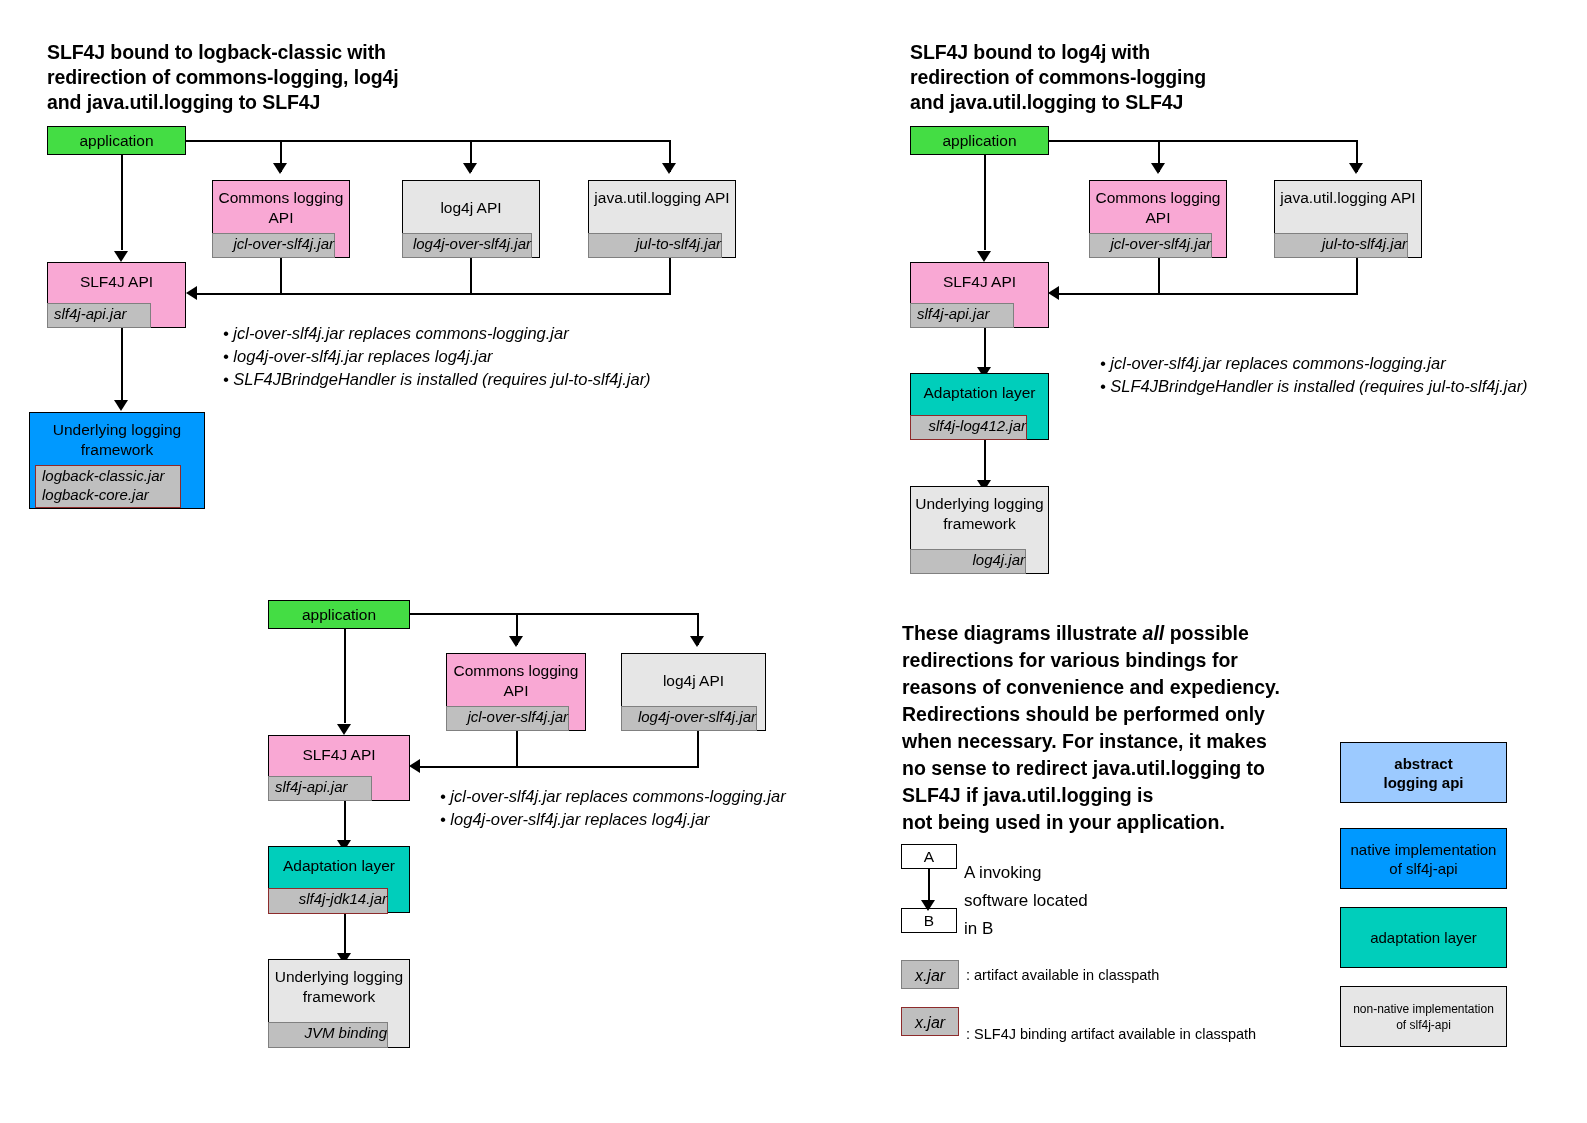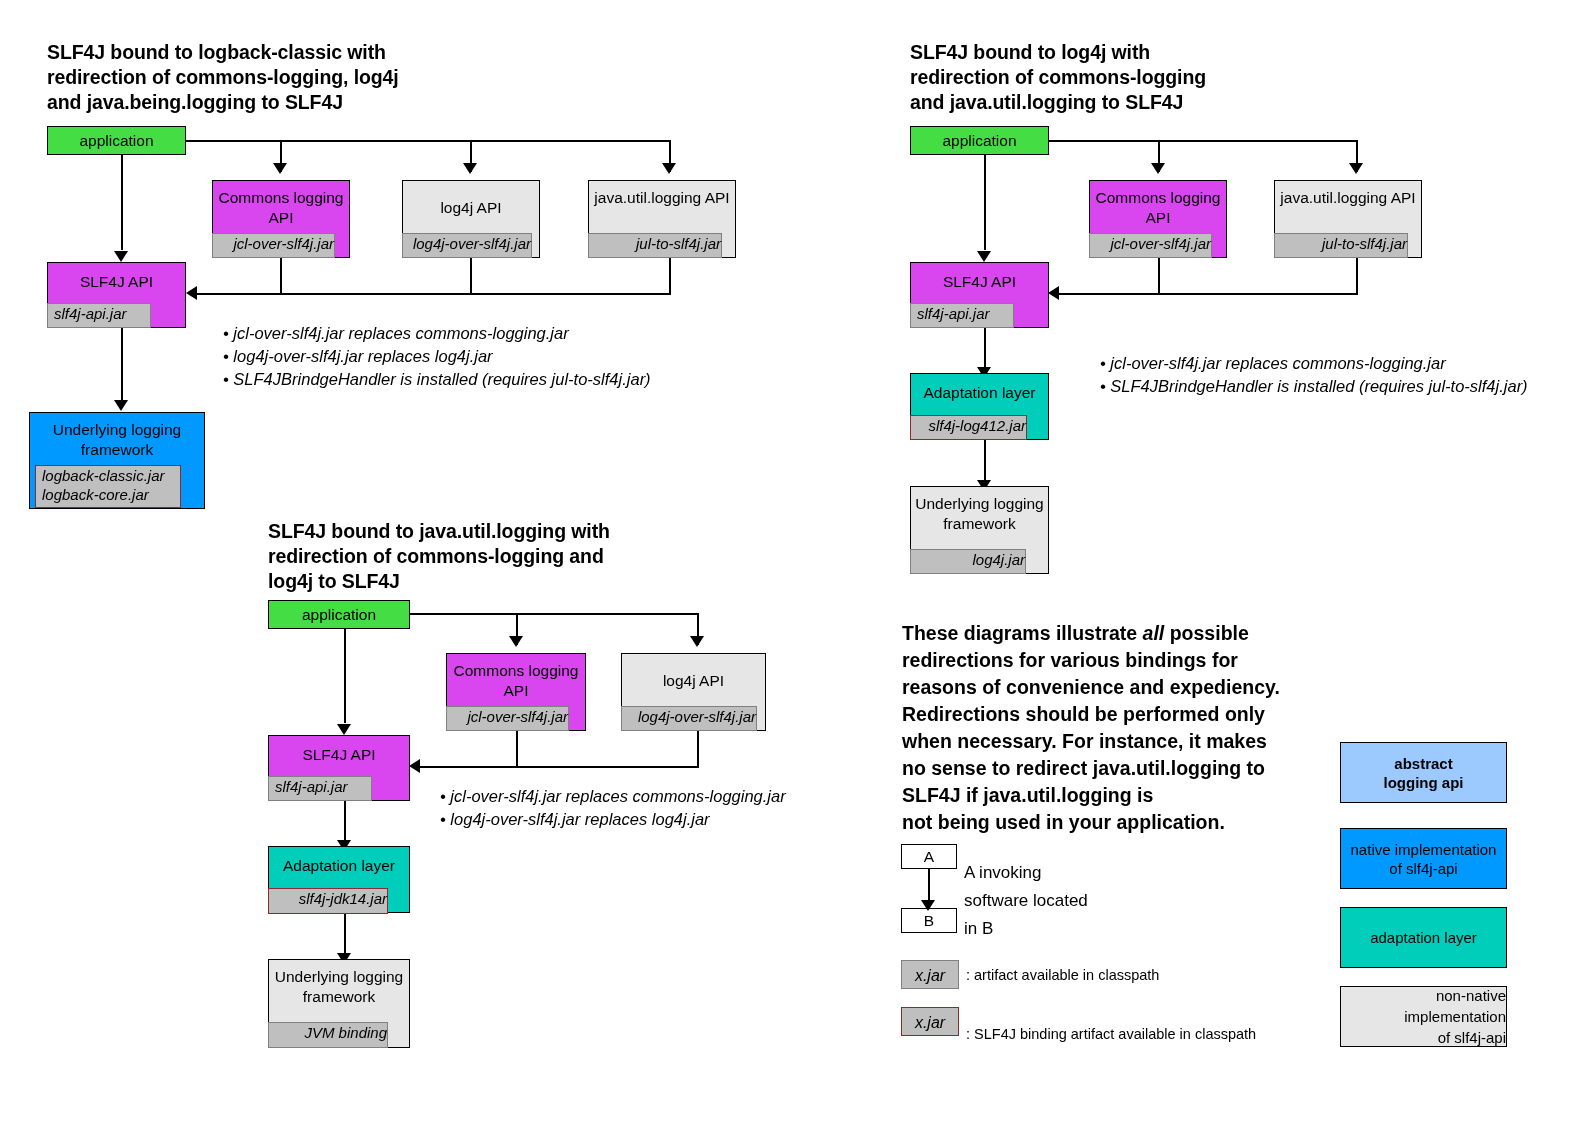--- a/index.html
+++ b/index.html
@@ -9,21 +9,21 @@
 
   
   .title{position:absolute;font-weight:bold;font-size:19.5px;line-height:25px;
          white-space:pre-line;letter-spacing:-0.1px;}
 
   
   .node{position:absolute;border:1.5px solid #000;box-sizing:border-box;}
   .node .ntext{position:absolute;left:0;right:0;top:0;text-align:center;
                font-size:15.5px;line-height:20px;}
   .node.app{background:#44dd44;}
-  .node.abstractapi{background:#d946ef;}
+  .node.abstractapi{background:#f9a8d4;}
   .node.nonnative{background:#e6e6e6;}
   .node.native{background:#0099ff;}
   .node.adapt{background:#00cebb;}
 
   
   .jar{position:absolute;background:#bfbfbf;border:1.5px solid #808080;
        box-sizing:border-box;font-style:italic;font-size:15px;line-height:19px;
        padding-left:6px;white-space:pre-line;}
   .jar.center{text-align:right;padding-left:0;}
   .jar.binding{border:1.5px solid #8d2b2b;}
@@ -49,30 +49,30 @@
   .legsmall{position:absolute;font-size:14.5px;line-height:19px;white-space:pre;}
   .legbox{position:absolute;border:1.5px solid #000;box-sizing:border-box;
           text-align:center;font-size:15.5px;line-height:19px;}
   .legjar{position:absolute;background:#bfbfbf;border:1.8px solid #808080;
           box-sizing:border-box;font-style:italic;font-size:16px;
           text-align:center;line-height:29px;}
   .legjar.binding{border:1.8px solid #8d2b2b;}
   .swatch{position:absolute;border:1.5px solid #000;box-sizing:border-box;
           display:flex;align-items:center;justify-content:center;text-align:center;
           font-size:15px;line-height:19px;white-space:pre-line;}
-  .swatch.sm{font-size:15px;line-height:21px;text-align:right;}
+  .swatch.sm{font-size:12px;line-height:16px;}
 </style>
 </head>
 <body>
 
 <div class="stage">
 
   <div class="title" style="left:47px;top:40px;">SLF4J bound to logback-classic with
 redirection of commons-logging, log4j
-and java.being.logging to SLF4J</div>
+and java.util.logging to SLF4J</div>
 
   <div class="ln hl" style="left:186px;top:140px;width:485px;"></div>
   <div class="ln vl" style="left:669px;top:140px;height:32px;"></div>
   <div class="arrow-d" style="left:662px;top:163px;"></div>
   <div class="ln vl" style="left:470px;top:140px;height:32px;"></div>
   <div class="arrow-d" style="left:463px;top:163px;"></div>
   <div class="ln vl" style="left:280px;top:140px;height:32px;"></div>
   <div class="arrow-d" style="left:273px;top:163px;"></div>
 
   <div class="ln vl" style="left:121px;top:152px;height:98px;"></div>
@@ -176,23 +176,20 @@
   <div class="node nonnative" style="left:910px;top:486px;width:139px;height:88px;">
     <div class="ntext" style="top:7px;">Underlying
 logging
 framework</div>
     <div class="jar center" style="left:-1px;top:62px;width:116px;height:25px;">log4j.jar</div>
   </div>
 
   <div class="notes" style="left:1100px;top:352px;">• jcl-over-slf4j.jar replaces commons-logging.jar</div>
   <div class="notes" style="left:1100px;top:375px;">• SLF4JBrindgeHandler is installed (requires jul-to-slf4j.jar)</div>
 
-  <div class="title" style="left:268px;top:519px;">SLF4J bound to java.util.logging with
-redirection of commons-logging and
-log4j to SLF4J</div>
 
   <div class="ln hl" style="left:409px;top:613px;width:290px;"></div>
   <div class="ln vl" style="left:697px;top:613px;height:32px;"></div>
   <div class="arrow-d" style="left:690px;top:636px;"></div>
   <div class="ln vl" style="left:516px;top:613px;height:32px;"></div>
   <div class="arrow-d" style="left:509px;top:636px;"></div>
 
   <div class="ln vl" style="left:344px;top:625px;height:98px;"></div>
   <div class="arrow-d" style="left:337px;top:724px;"></div>
 

